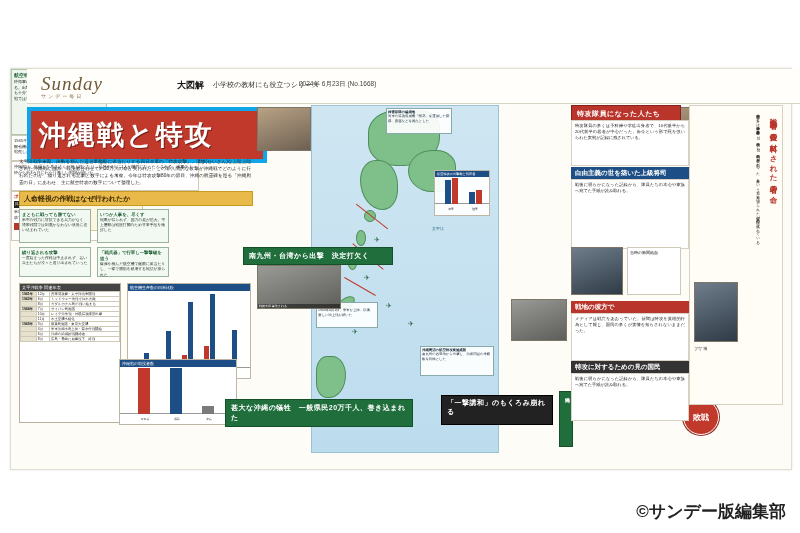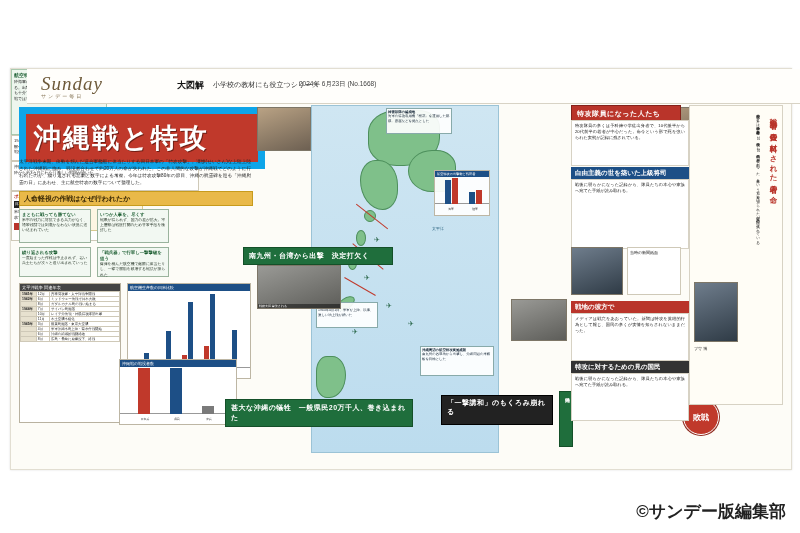--- a/index.html
+++ b/index.html
@@ -13,22 +13,22 @@
   
   .hdr{position:absolute;left:16px;top:0;width:100%;height:34px;border-bottom:1px solid #d8d3c5;background:#fffefb;}
   .logo{position:absolute;left:14px;top:4px;width:120px;height:26px;}
   .logo .sun{font-family:"Liberation Serif",serif;font-style:italic;font-size:19px;color:#6e5a3a;letter-spacing:1px;}
   .logo .sub{font-size:5px;color:#8a7a5c;letter-spacing:2px;margin-top:-2px;}
   .hdr .big{position:absolute;left:150px;top:10px;font-size:9px;color:#111;font-weight:bold;}
   .hdr .mid{position:absolute;left:186px;top:11px;font-size:7px;color:#333;}
   .hdr .date{position:absolute;left:272px;top:11px;font-size:6.5px;color:#444;}
 
   
-  .titleblock{position:absolute;left:8px;top:38px;width:232px;height:48px;background:#c0392b;
-              border:7px solid #0ea5e9;}
+  .titleblock{position:absolute;left:16px;top:38px;width:232px;height:48px;background:#c0392b;
+              border:4px solid #0ea5e9;}
   .titleblock .t{position:absolute;left:8px;top:6px;font-family:"Liberation Serif",serif;
                  font-size:27px;font-weight:bold;color:#fff;letter-spacing:2px;
                  text-shadow:1px 1px 0 #6d1f16;}
   .lead{position:absolute;left:8px;top:90px;width:232px;font-size:4.6px;line-height:1.5;color:#222;text-align:justify;}
   .ttl{font-size:6.5px;font-weight:bold;color:#fff;padding:2px 4px;background:#1f6e3c;display:block;}
   .ttl.red{background:#b9342a;}
   .ttl.blue{background:#1d4f86;}
   .ttl.dark{background:#333;}
   .body{font-size:4.2px;line-height:1.45;color:#222;padding:2px 3px;background:#fff;border:1px solid #d7d2c4;text-align:justify;}
 

